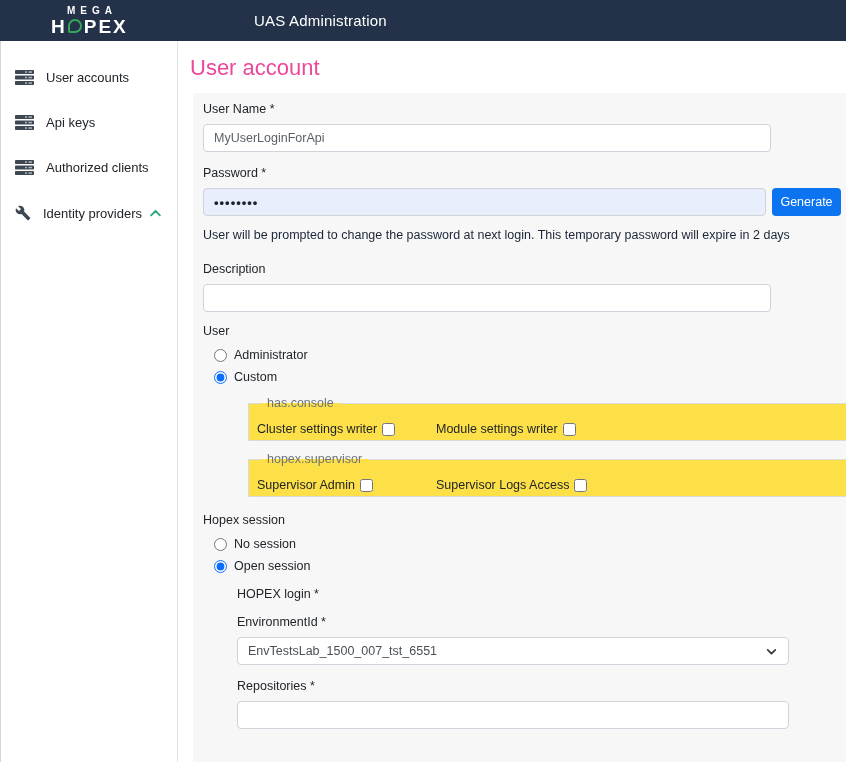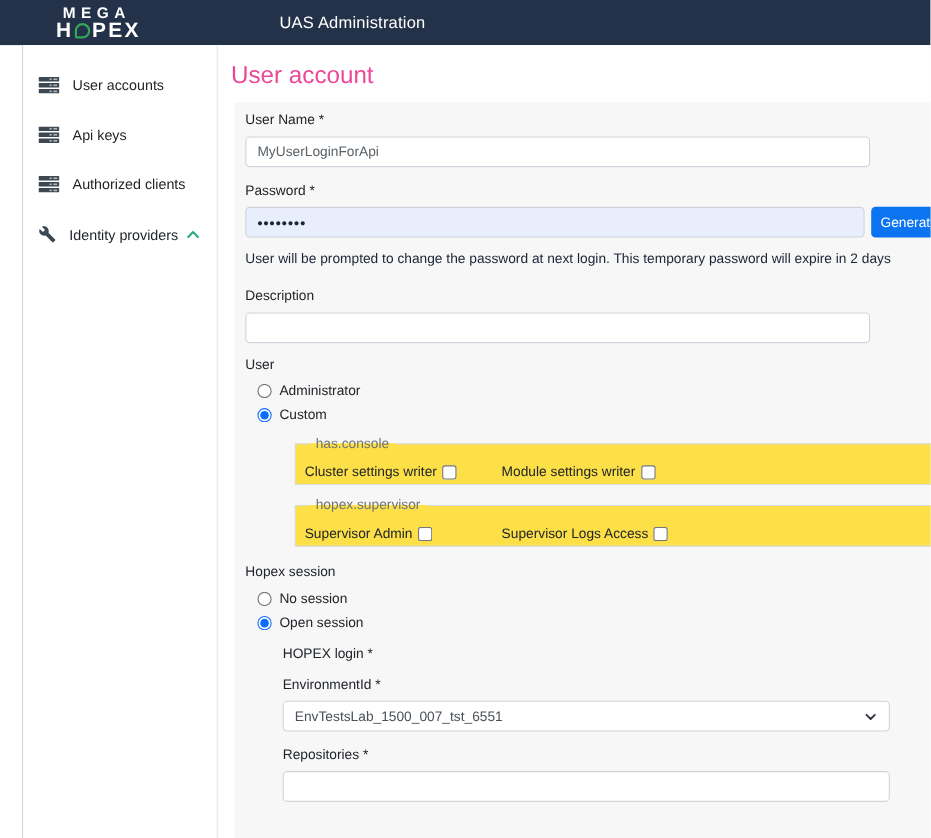--- a/index.html
+++ b/index.html
@@ -13,24 +13,24 @@
   
   .app-header {
     height: 41px;
     background: #233248;
     display: flex;
     align-items: center;
   }
   .logo { margin-left: 51px; width: 100px; line-height: 1; }
   .logo-mega {
     color: #ffffff;
-    font-size: 14px;
+    font-size: 10px;
     font-weight: bold;
     letter-spacing: 5px;
-    margin-left: 6px;
+    margin-left: 16px;
     display: block;
   }
   .logo-word {
     color: #ffffff;
     font-size: 19px;
     font-weight: bold;
     letter-spacing: 2px;
     display: flex;
     align-items: center;
     margin-top: 1px;
@@ -45,21 +45,21 @@
   }
   .app-title {
     color: #ffffff;
     font-size: 15px;
     font-weight: 500;
     margin-left: 103px;
     letter-spacing: 0.2px;
   }
 
   
-  .layout { display: flex; height: 721px; margin-left: 20px; }
+  .layout { display: flex; height: 721px; }
 
   
   .sidebar {
     width: 178px;
     background: #ffffff;
     border-right: 1px solid #e2e5e8;
     border-left: 1px solid #d4d8dc;
     padding-top: 14px;
     flex-shrink: 0;
   }

